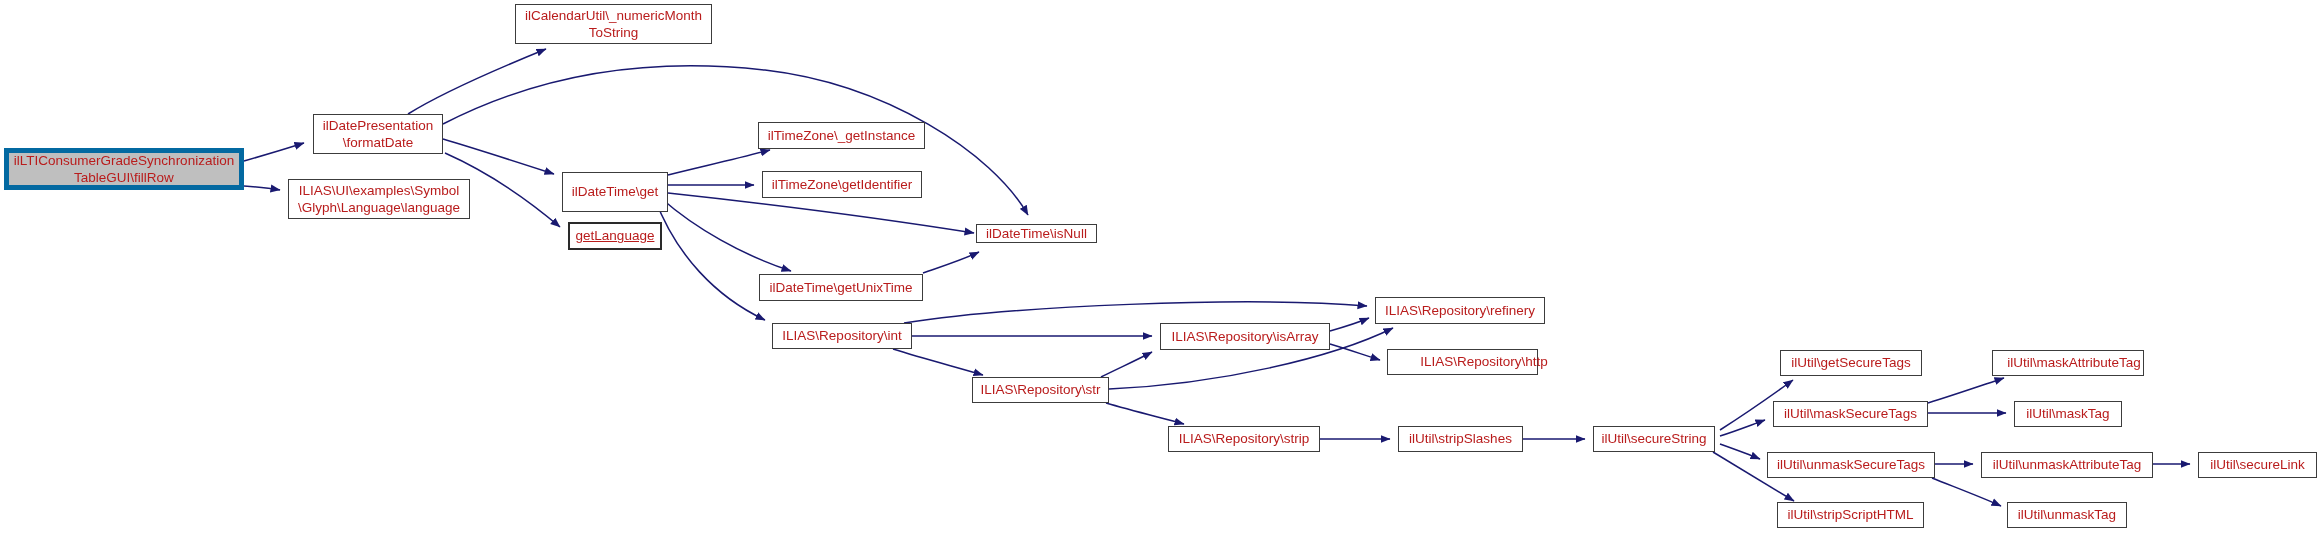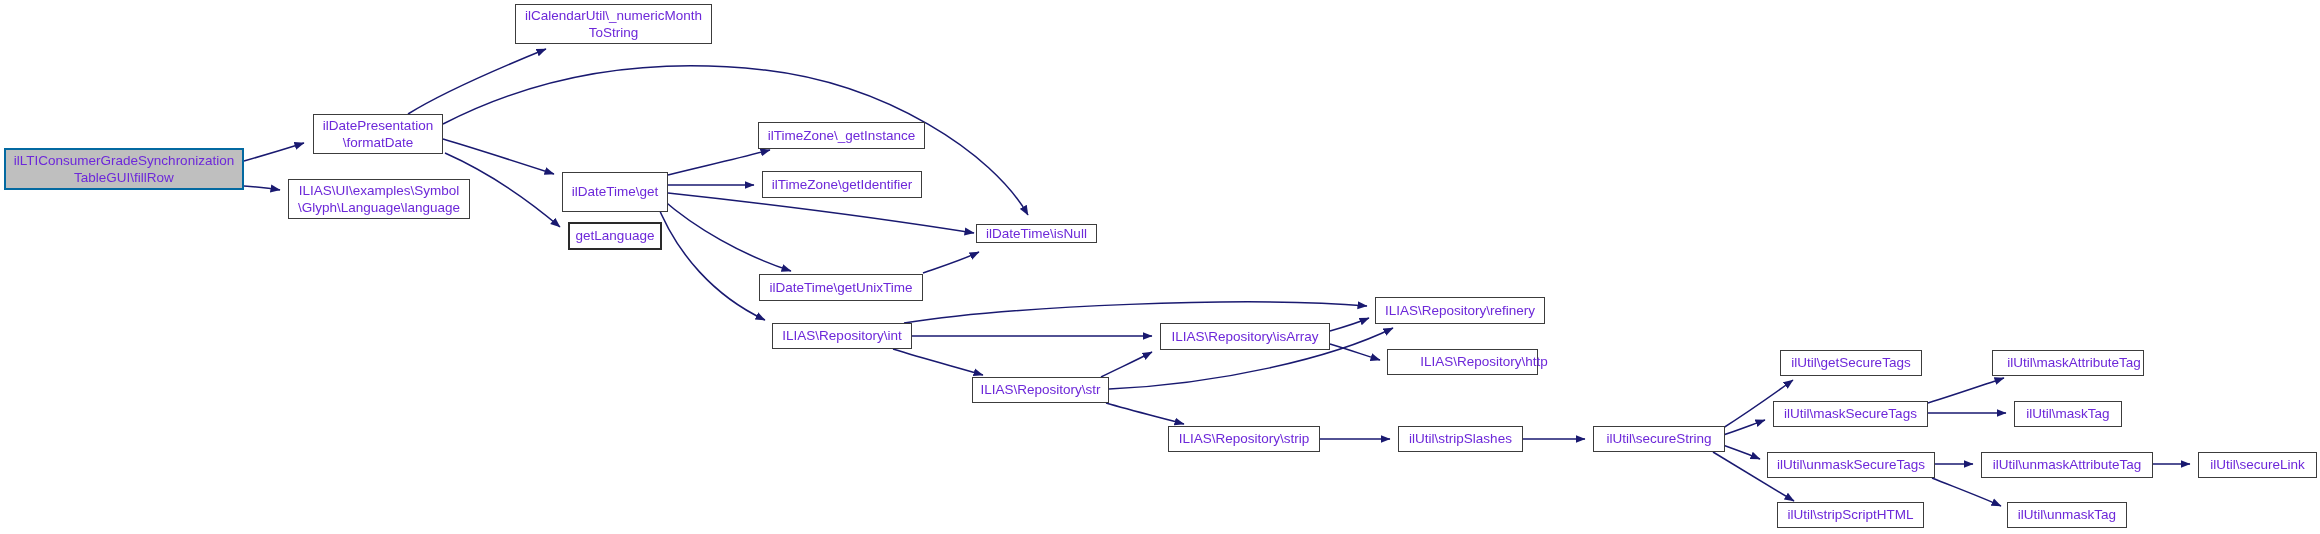--- a/index.html
+++ b/index.html
@@ -11,30 +11,30 @@
     overflow:hidden;
   }
   #edges{position:absolute;left:0;top:0;width:2320px;height:534px;}
   .edge{fill:none;stroke:#191970;stroke-width:1.5px;}
   .node{
     position:absolute;
     display:flex;align-items:center;justify-content:center;
     box-sizing:border-box;
     background:#ffffff;
     border:1px solid #3c3c3c;
-    color:#6d28d9;
+    color:#b91c1c;
     font-size:13.5px;
     line-height:1.28;
     text-align:center;
     white-space:pre-line;
     cursor:pointer;
   }
   .node.root{
     background:#bfbfbf;
-    border:2px solid #0369a1;
+    border:5px solid #0369a1;
     cursor:default;
   }
   .node.bold-border{border:2px solid #2a2a2a;}
 </style>
 </head>
 <body>
 
 <div id="canvas">
 
   <svg id="edges" viewBox="0 0 2320 534" xmlns="http://www.w3.org/2000/svg">
@@ -78,33 +78,33 @@
 
   <div class="node root" style="left:4px;top:148px;width:240px;height:42px;">ilLTIConsumerGradeSynchronization
 TableGUI\fillRow</div>
   <div class="node" style="left:313px;top:114px;width:130px;height:40px;">ilDatePresentation
 \formatDate</div>
   <div class="node" style="left:288px;top:179px;width:182px;height:40px;">ILIAS\UI\examples\Symbol
 \Glyph\Language\language</div>
   <div class="node" style="left:515px;top:4px;width:197px;height:40px;">ilCalendarUtil\_numericMonth
 ToString</div>
   <div class="node" style="left:562px;top:172px;width:106px;height:40px;">ilDateTime\get</div>
-  <div class="node bold-border" style="left:568px;top:222px;width:94px;height:28px;">getLanguage</div>
+  <div class="node bold-border" style="left:568px;top:222px;width:94px;height:28px;text-decoration:underline;">getLanguage</div>
   <div class="node" style="left:758px;top:122px;width:167px;height:27px;">ilTimeZone\_getInstance</div>
   <div class="node" style="left:762px;top:171px;width:160px;height:27px;text-align:right;">ilTimeZone\getIdentifier</div>
   <div class="node" style="left:976px;top:224px;width:121px;height:19px;">ilDateTime\isNull</div>
   <div class="node" style="left:759px;top:274px;width:164px;height:27px;">ilDateTime\getUnixTime</div>
   <div class="node" style="left:772px;top:323px;width:140px;height:26px;">ILIAS\Repository\int</div>
   <div class="node" style="left:972px;top:377px;width:137px;height:26px;">ILIAS\Repository\str</div>
   <div class="node" style="left:1160px;top:323px;width:170px;height:27px;">ILIAS\Repository\isArray</div>
   <div class="node" style="left:1375px;top:297px;width:170px;height:27px;">ILIAS\Repository\refinery</div>
   <div class="node" style="left:1387px;top:349px;width:151px;height:26px;padding-left:43px;">ILIAS\Repository\http</div>
   <div class="node" style="left:1168px;top:426px;width:152px;height:26px;">ILIAS\Repository\strip</div>
   <div class="node" style="left:1398px;top:426px;width:125px;height:26px;">ilUtil\stripSlashes</div>
-  <div class="node" style="left:1593px;top:426px;width:132px;height:26px;">ilUtil\secureString</div>
+  <div class="node" style="left:1593px;top:426px;width:122px;height:26px;">ilUtil\secureString</div>
   <div class="node" style="left:1780px;top:350px;width:142px;height:26px;">ilUtil\getSecureTags</div>
   <div class="node" style="left:1773px;top:401px;width:155px;height:26px;">ilUtil\maskSecureTags</div>
   <div class="node" style="left:1767px;top:452px;width:168px;height:26px;">ilUtil\unmaskSecureTags</div>
   <div class="node" style="left:1777px;top:502px;width:147px;height:26px;">ilUtil\stripScriptHTML</div>
   <div class="node" style="left:1992px;top:350px;width:152px;height:26px;padding-left:12px;">ilUtil\maskAttributeTag</div>
   <div class="node" style="left:2014px;top:401px;width:108px;height:26px;">ilUtil\maskTag</div>
   <div class="node" style="left:1981px;top:452px;width:172px;height:26px;">ilUtil\unmaskAttributeTag</div>
   <div class="node" style="left:2007px;top:502px;width:120px;height:26px;">ilUtil\unmaskTag</div>
   <div class="node" style="left:2198px;top:452px;width:119px;height:26px;">ilUtil\secureLink</div>
 

